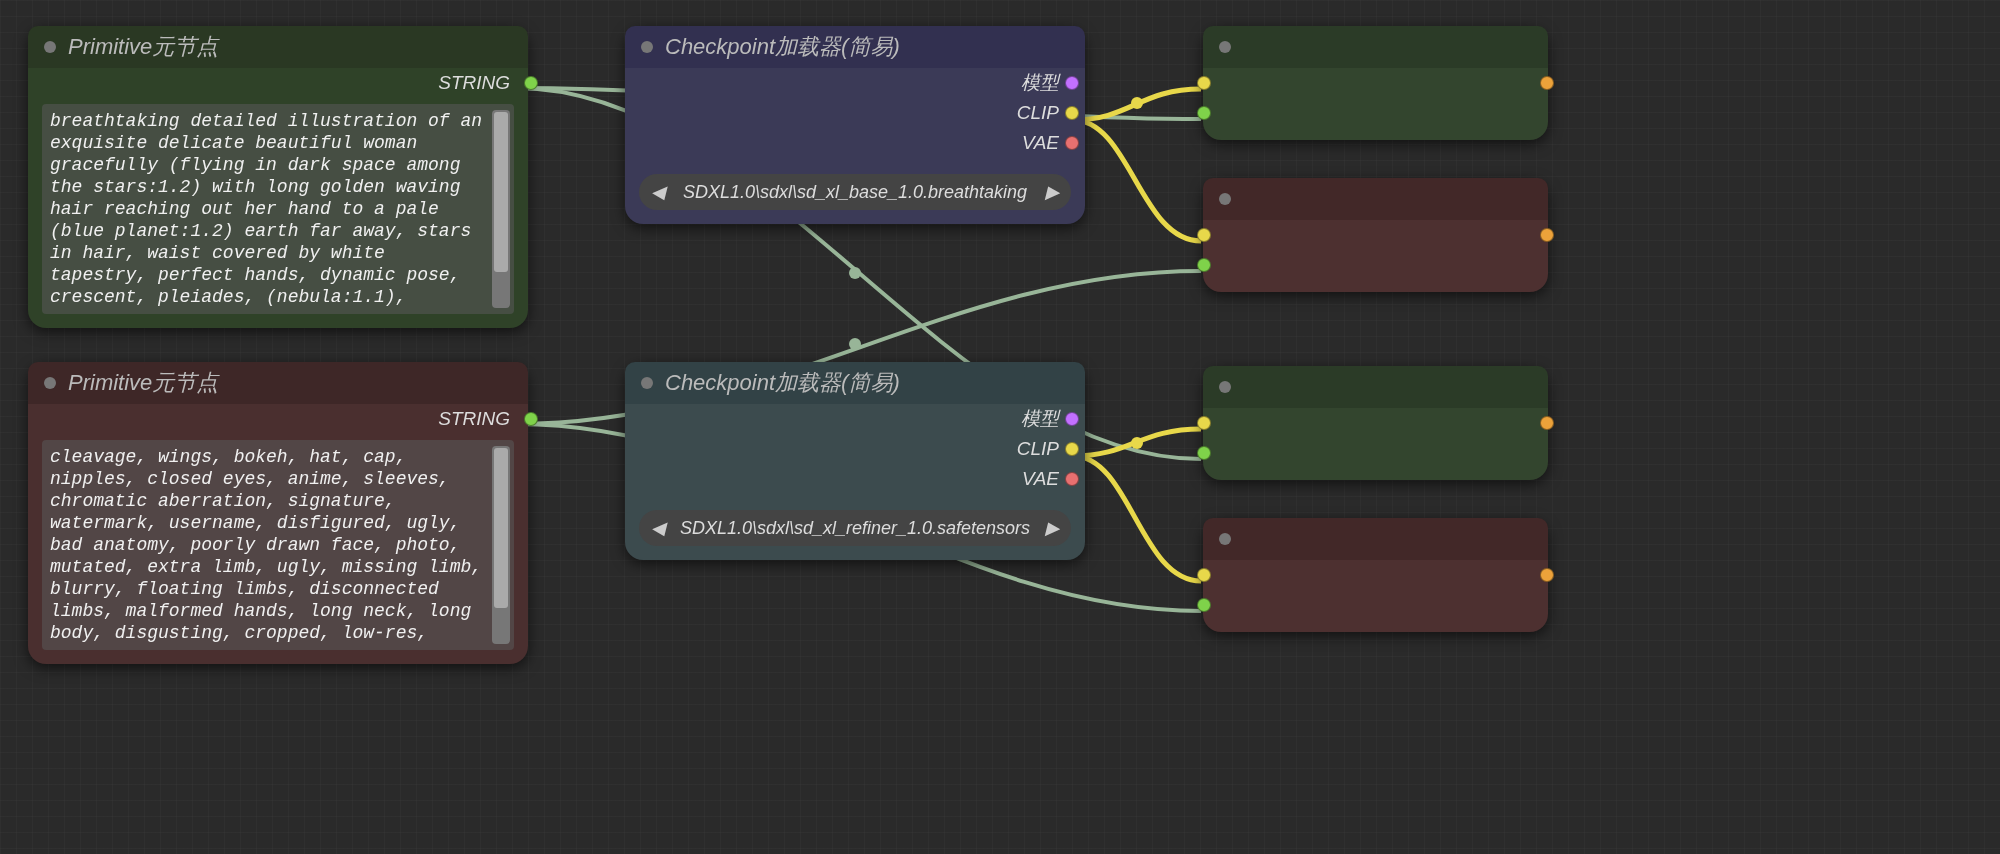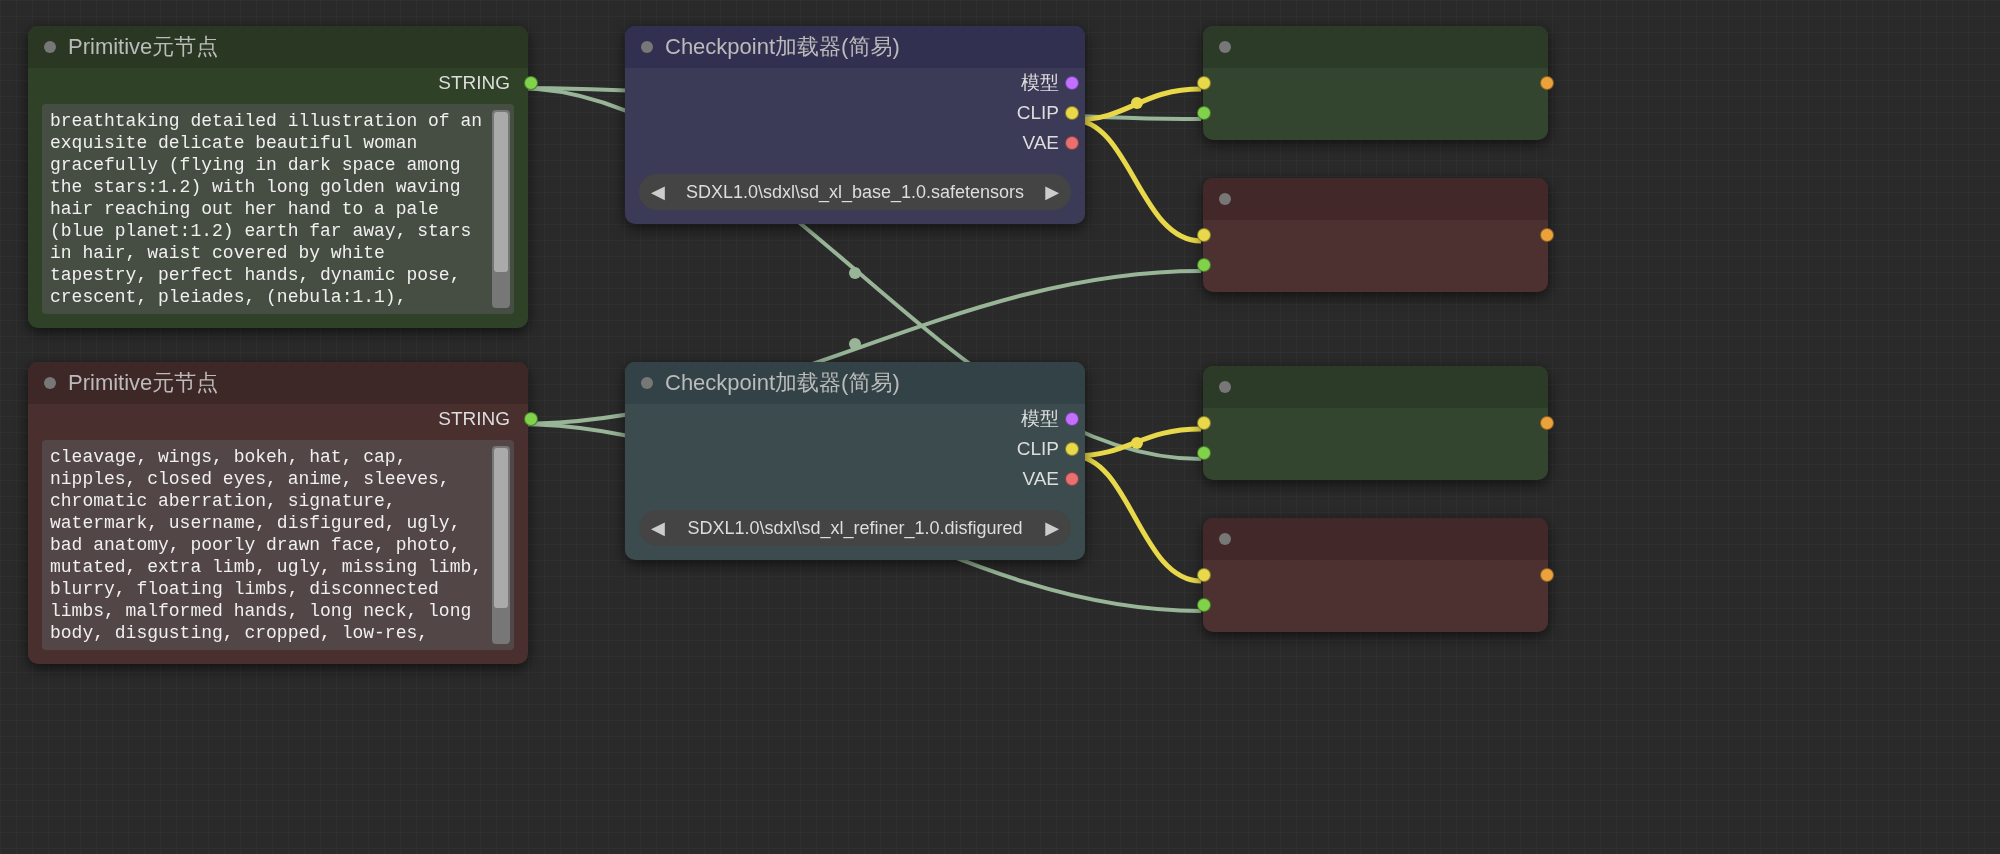--- a/index.html
+++ b/index.html
@@ -11,23 +11,24 @@
       linear-gradient(rgba(60,60,60,0.3) 1px, transparent 1px),
       linear-gradient(90deg, rgba(60,60,60,0.3) 1px, transparent 1px);
     background-size: 16px 16px;
     position: relative;
     font-family: Arial, sans-serif;
     overflow: hidden;
   }
   svg.wires { position:absolute; top:0; left:0; width:2000px; height:854px; pointer-events:none; }
   .node {
     position: absolute;
-    border-radius: 10px;
+    border-radius: 18px;
     box-shadow: 0 4px 14px rgba(0,0,0,0.6);
     color: #ddd;
+    font-style: italic;
   }
   .node-header {
     display: flex;
     align-items: center;
     height: 42px;
     padding: 0 16px;
     font-size: 22px;
     color: #bbb;
     border-top-left-radius: 10px;
     border-top-right-radius: 10px;
@@ -180,21 +181,21 @@
         <div class="port-dot pd-yellow" style="right:-8px;"></div>
       </div>
     <div class="port-row out">
         <span>VAE</span>
         <div class="port-dot pd-salmon" style="right:-8px;"></div>
       </div>
   </div>
   <div class="node-body">
     <div class="picker">
       <span class="arrow left">◀</span>
-      <span>SDXL1.0\sdxl\sd_xl_base_1.0.safetensors</span>
+      <span>SDXL1.0\sdxl\sd_xl_base_1.0.breathtaking</span>
       <span class="arrow right">▶</span>
     </div>
   </div>
 </div>
 
 <div class="node ckpt-2" style="left:625px; top:362px; width:460px;">
   <div class="node-header">
     <div class="header-dot"></div>
     <span>Checkpoint加载器(简易)</span>
   </div>
@@ -208,21 +209,21 @@
         <div class="port-dot pd-yellow" style="right:-8px;"></div>
       </div>
     <div class="port-row out">
         <span>VAE</span>
         <div class="port-dot pd-salmon" style="right:-8px;"></div>
       </div>
   </div>
   <div class="node-body">
     <div class="picker">
       <span class="arrow left">◀</span>
-      <span>SDXL1.0\sdxl\sd_xl_refiner_1.0.disfigured</span>
+      <span>SDXL1.0\sdxl\sd_xl_refiner_1.0.safetensors</span>
       <span class="arrow right">▶</span>
     </div>
   </div>
 </div>
 
 <div class="node clip-pos" style="left:1203px; top:26px; width:345px;">
   <div class="node-header">
     <div class="header-dot"></div>
     <span></span>
   </div>

